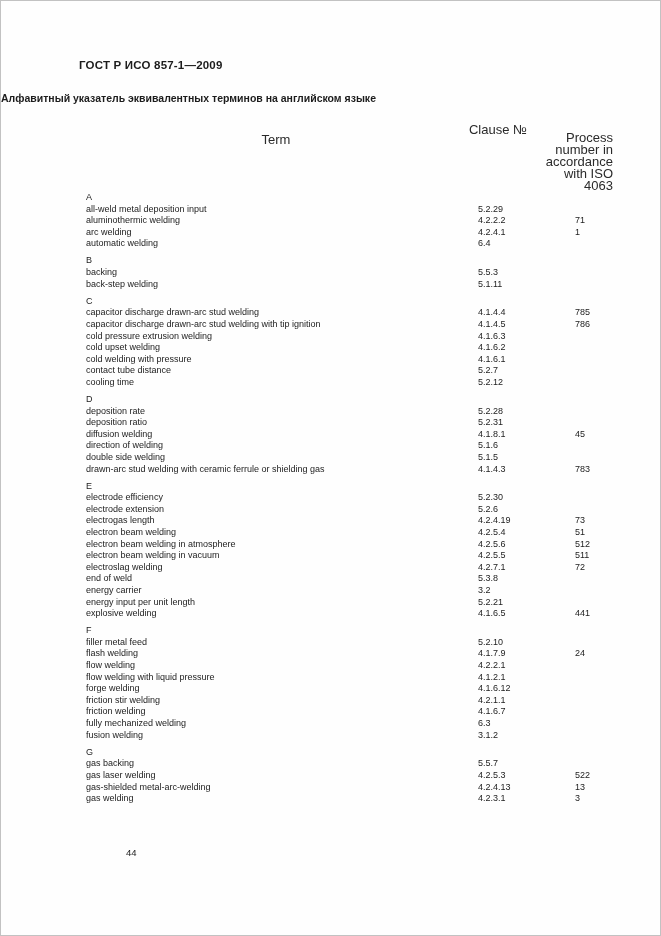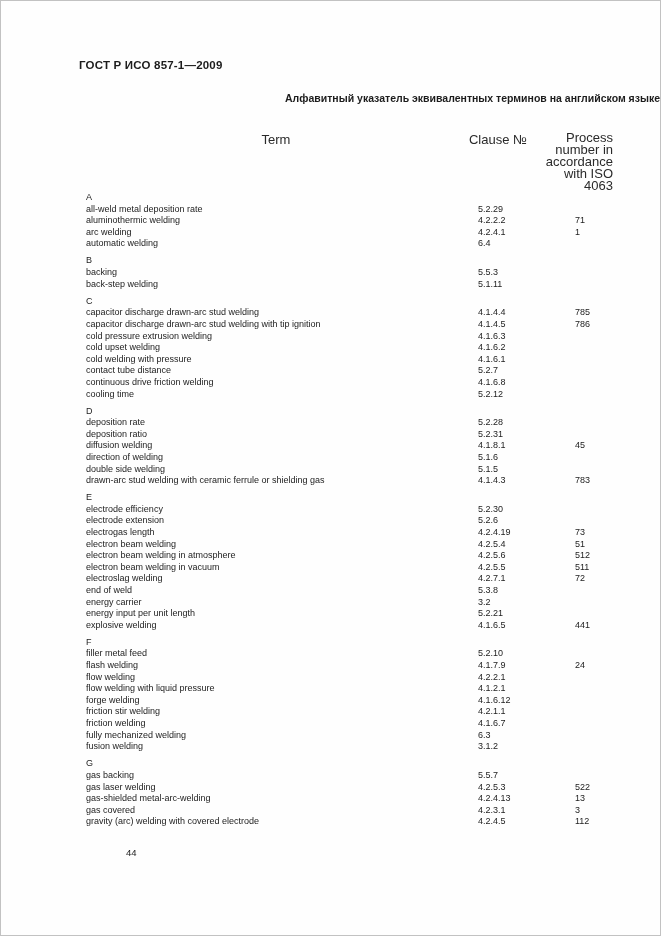--- a/index.html
+++ b/index.html
@@ -23,32 +23,32 @@
     top: 58px;
     font-size: 11.5px;
     font-weight: bold;
     letter-spacing: 0.2px;
   }
   .doc-title {
     position: absolute;
     top: 91px;
     left: 0;
     width: 100%;
-    text-align: right;
+    text-align: left;
     font-size: 10.5px;
     font-weight: bold;
   }
   .col-head {
     position: absolute;
     font-size: 13px;
     line-height: 12px;
     color: #2a2a2a;
   }
   .term-head   { left: 85px;  top: 133px; width: 380px; text-align: center; }
-  .clause-head { left: 452px; top: 133px; width: 90px;  text-align: center; }
+  .clause-head { left: 452px; top: 123px; width: 90px;  text-align: center; }
   .process-head{ left: 544px; top: 131px; width: 68px;  text-align: right; }
   #index-body {
     position: absolute;
     left: 85px;
     top: 191px;
     width: 556px;
   }
   .section { margin-top: 5.5px; }
   .section:first-child { margin-top: 0; }
   .row {
@@ -80,21 +80,21 @@
   <div class="col-head term-head">Term</div>
 
   <div class="col-head clause-head">Clause №</div>
 
   <div class="col-head process-head">Process number in accordance with ISO 4063</div>
 
   <div id="index-body">
       <div class="section">
         <div class="row letter">A</div>
         <div class="row">
-          <div class="cell term">all-weld metal deposition rate</div>
+          <div class="cell term">all-weld metal deposition input</div>
           <div class="cell clause">5.2.29</div>
           <div class="cell process"></div>
         </div>
         <div class="row">
           <div class="cell term">aluminothermic welding</div>
           <div class="cell clause">4.2.2.2</div>
           <div class="cell process">71</div>
         </div>
         <div class="row">
           <div class="cell term">arc welding</div>
@@ -146,25 +146,20 @@
           <div class="cell term">cold welding with pressure</div>
           <div class="cell clause">4.1.6.1</div>
           <div class="cell process"></div>
         </div>
         <div class="row">
           <div class="cell term">contact tube distance</div>
           <div class="cell clause">5.2.7</div>
           <div class="cell process"></div>
         </div>
         <div class="row">
-          <div class="cell term">continuous drive friction welding</div>
-          <div class="cell clause">4.1.6.8</div>
-          <div class="cell process"></div>
-        </div>
-        <div class="row">
           <div class="cell term">cooling time</div>
           <div class="cell clause">5.2.12</div>
           <div class="cell process"></div>
         </div>
       </div>
       <div class="section">
         <div class="row letter">D</div>
         <div class="row">
           <div class="cell term">deposition rate</div>
           <div class="cell clause">5.2.28</div>
@@ -313,26 +308,21 @@
           <div class="cell term">gas laser welding</div>
           <div class="cell clause">4.2.5.3</div>
           <div class="cell process">522</div>
         </div>
         <div class="row">
           <div class="cell term">gas-shielded metal-arc-welding</div>
           <div class="cell clause">4.2.4.13</div>
           <div class="cell process">13</div>
         </div>
         <div class="row">
-          <div class="cell term">gas covered</div>
+          <div class="cell term">gas welding</div>
           <div class="cell clause">4.2.3.1</div>
           <div class="cell process">3</div>
         </div>
-        <div class="row">
-          <div class="cell term">gravity (arc) welding with covered electrode</div>
-          <div class="cell clause">4.2.4.5</div>
-          <div class="cell process">112</div>
-        </div>
       </div>
     </div>
 
   <div class="page-number">44</div>
 </div>
 
 </body></html>

